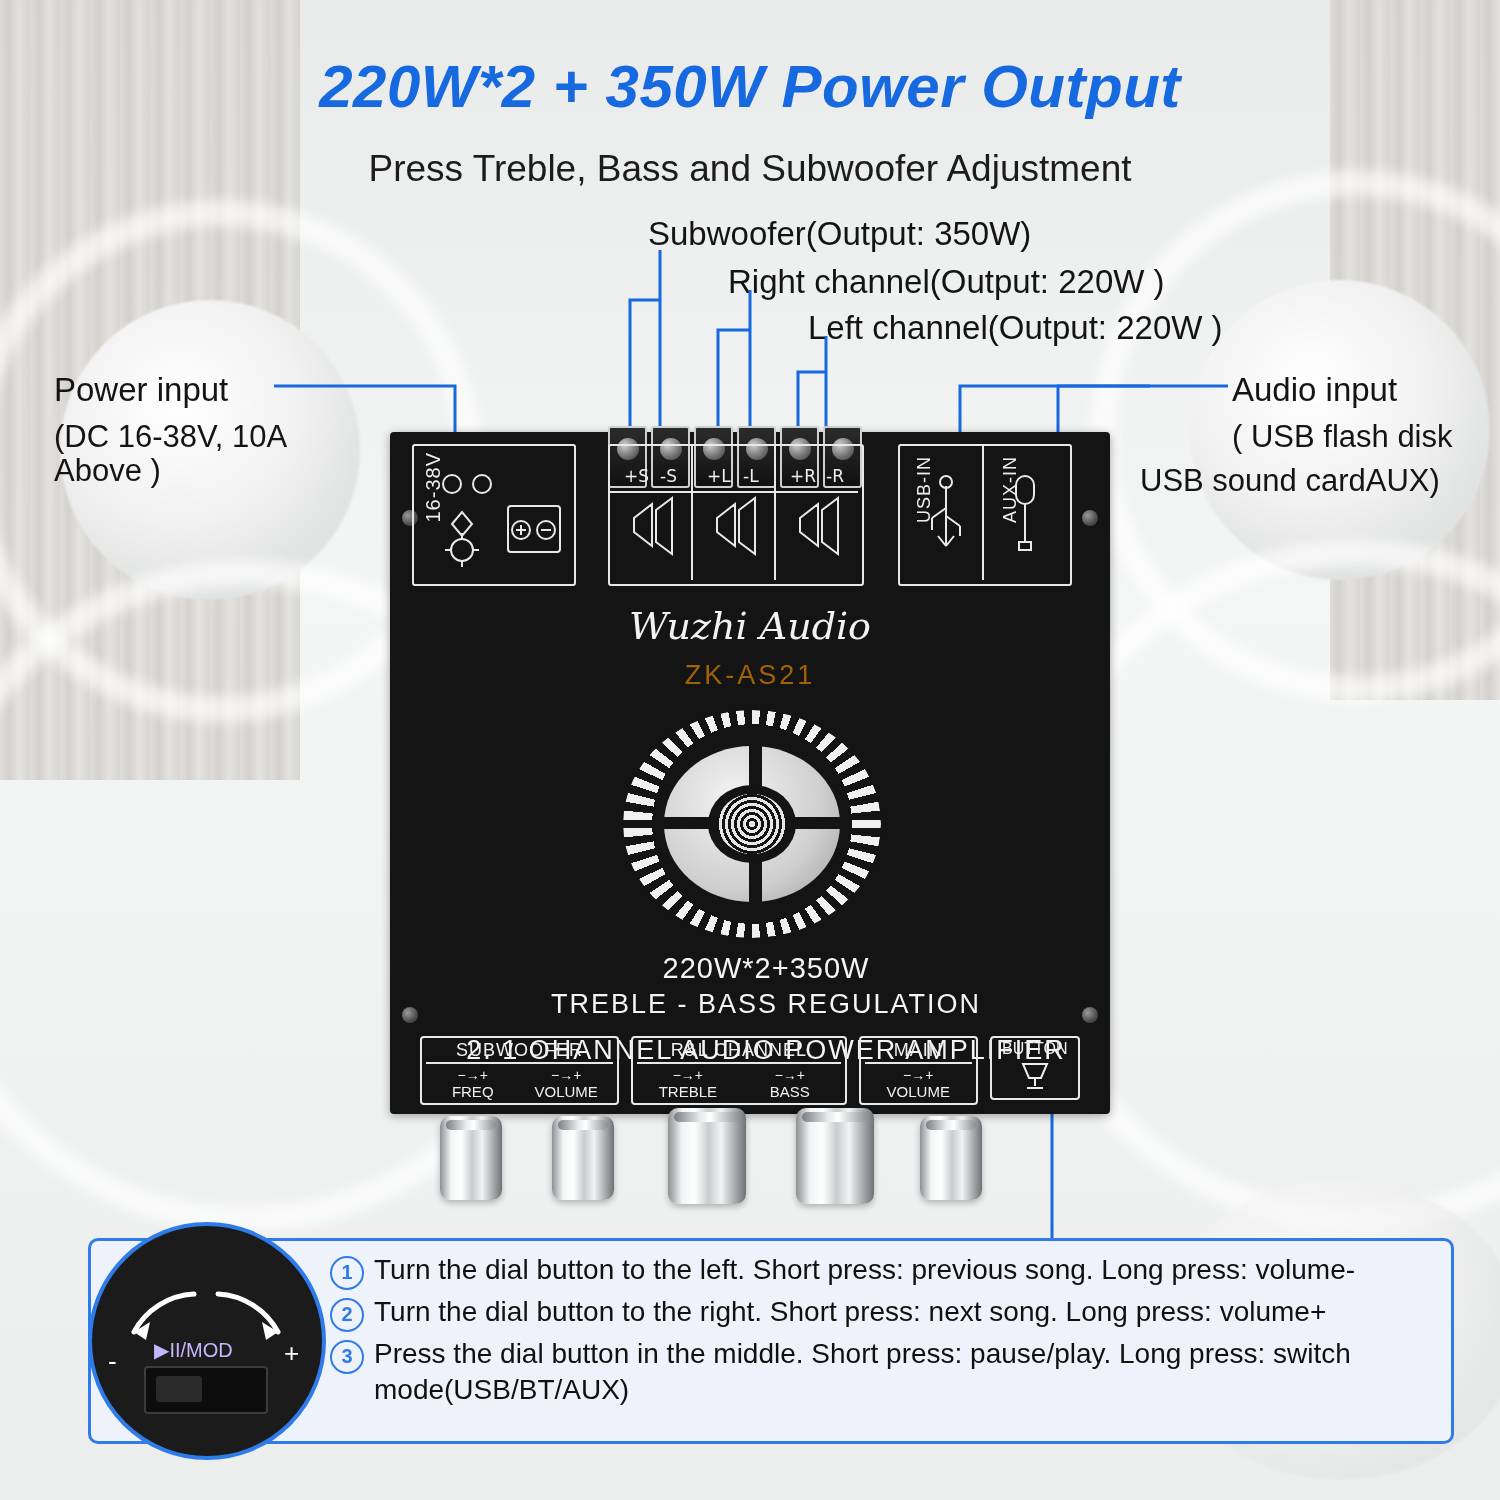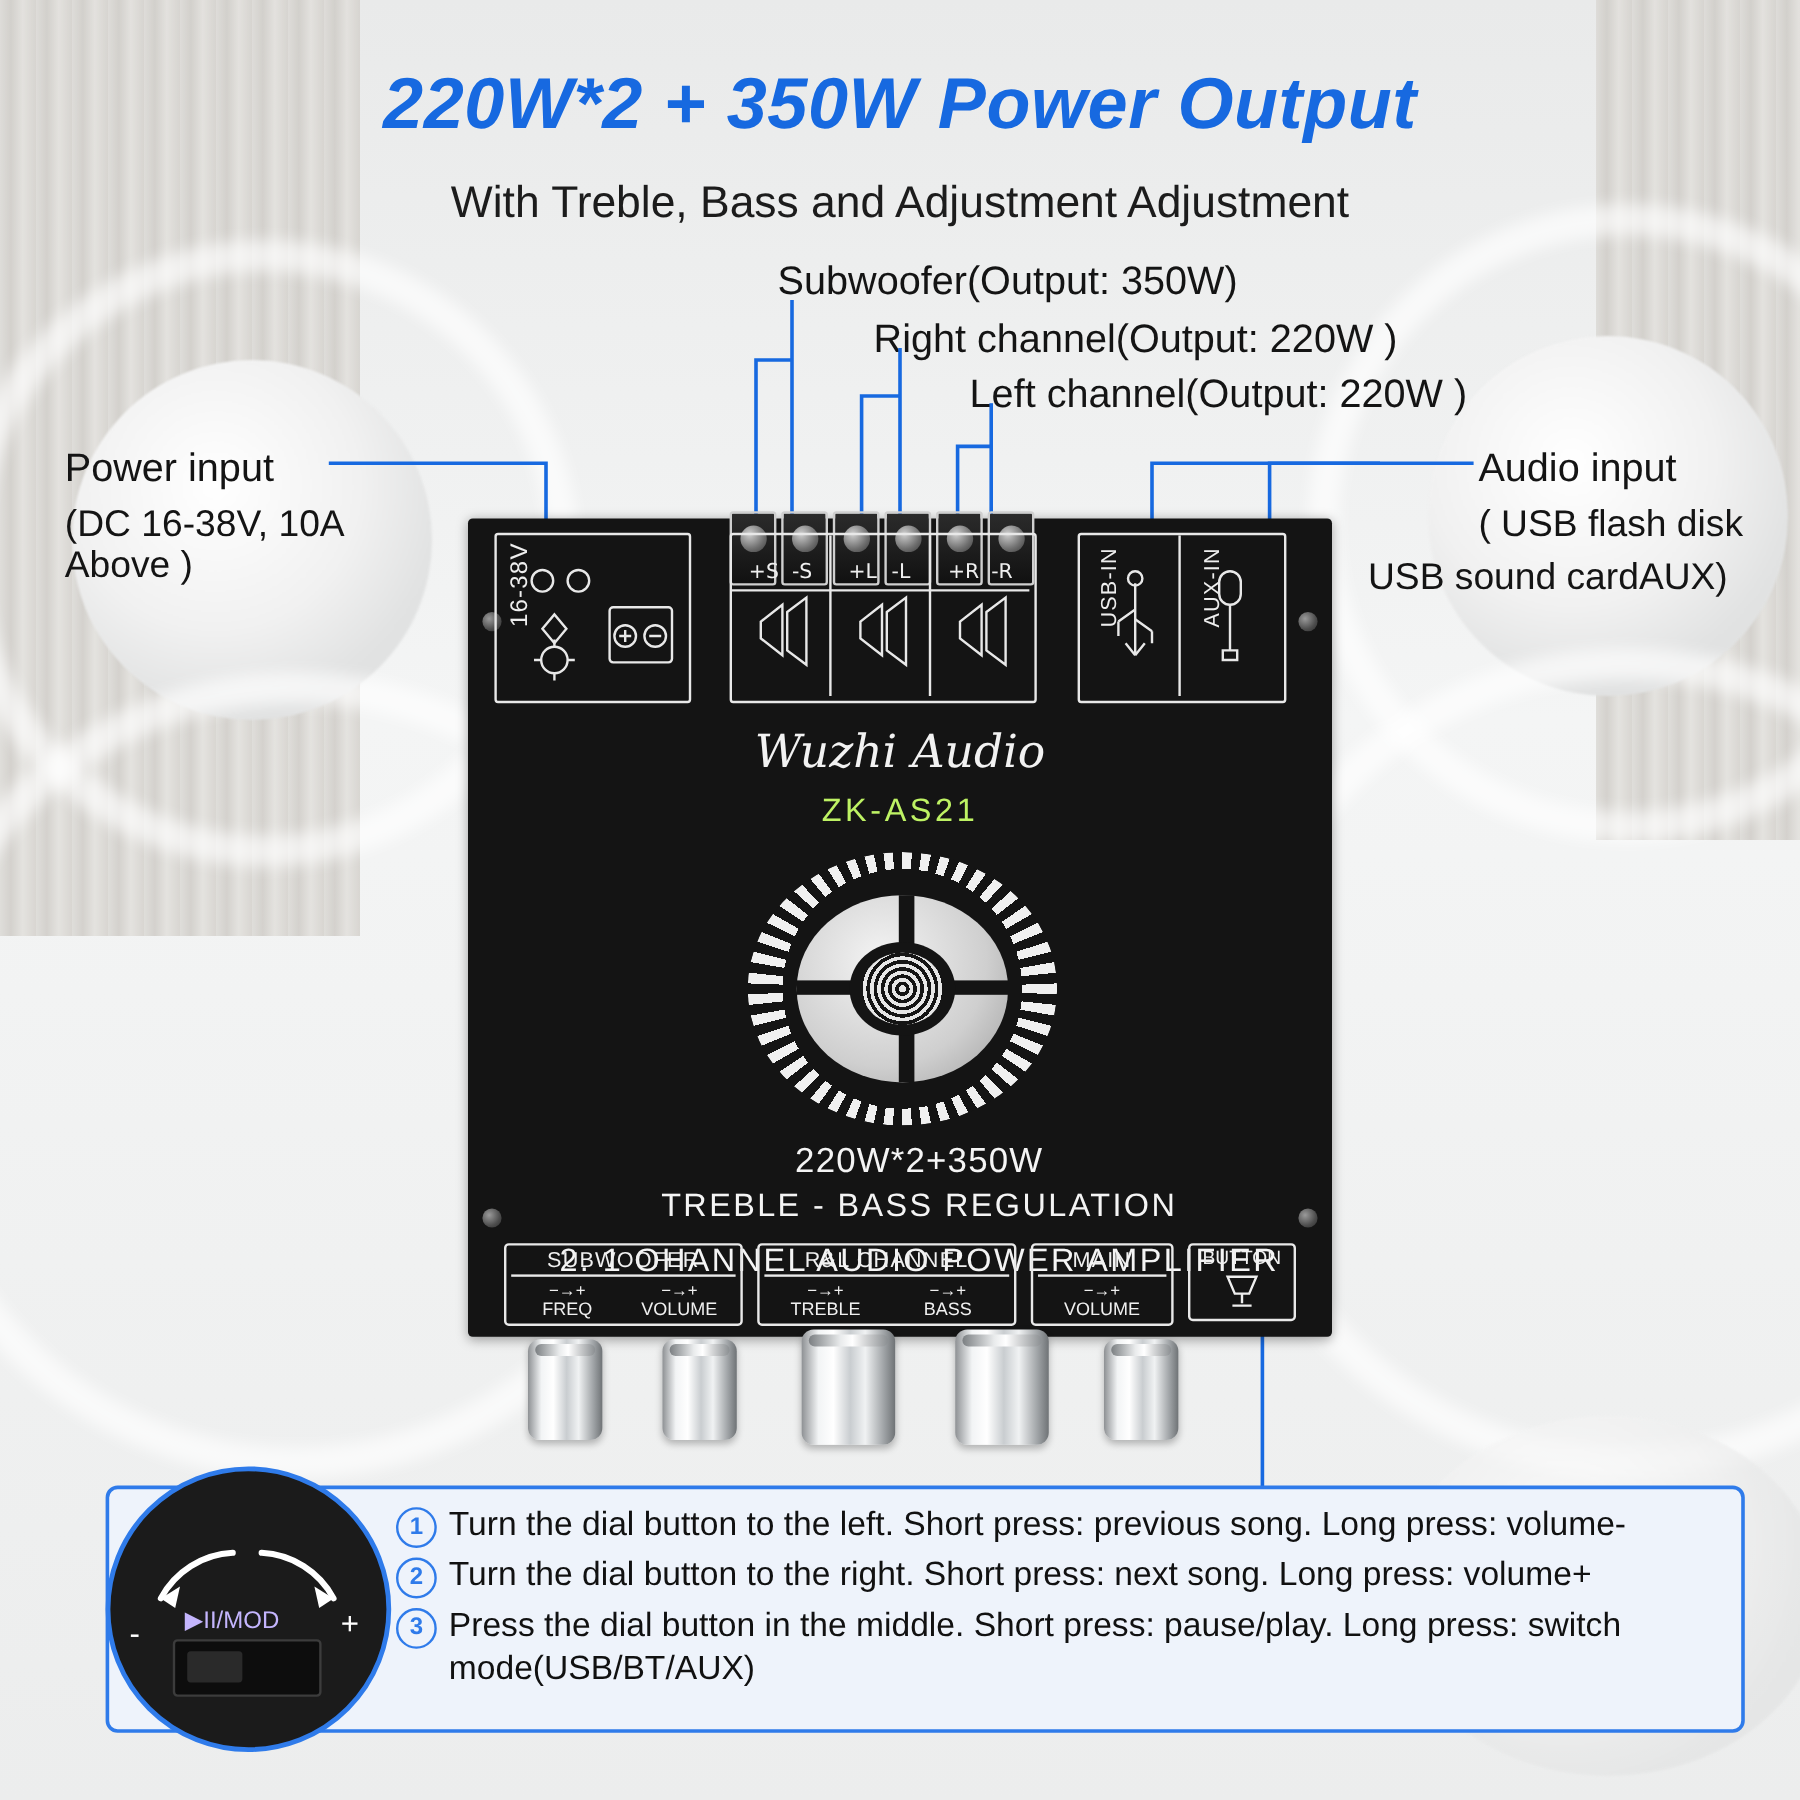--- a/index.html
+++ b/index.html
@@ -49,21 +49,21 @@
   .termblock{left:218px;top:12px;width:252px;height:138px;}
   
   .audio{left:508px;top:12px;width:170px;height:138px;}
 
   .termrow{position:absolute;left:218px;top:-6px;width:254px;height:62px;display:flex;gap:4px;}
   .term{width:38px;height:58px;background:linear-gradient(180deg,#2b2b2b,#111);border:2px solid #cfcfcf;border-radius:3px;position:relative;}
   .term:after{content:"";position:absolute;left:50%;top:10px;transform:translateX(-50%);width:22px;height:22px;border-radius:50%;
      background:radial-gradient(circle at 35% 32%,#cfcfcf,#6f6f6f 60%,#3a3a3a);}
 
   .brand{position:absolute;left:0;right:0;top:172px;text-align:center;color:#f2f2f2;font-size:38px;font-style:italic;font-family:"DejaVu Serif",serif;}
-  .model{position:absolute;left:0;right:0;top:228px;text-align:center;color:#bef264;font-size:27px;letter-spacing:3px;}
+  .model{position:absolute;left:0;right:0;top:228px;text-align:center;color:#a16207;font-size:27px;letter-spacing:3px;}
 
   .chip{position:absolute;left:233px;top:278px;width:258px;height:228px;}
   .chip .heat{position:absolute;inset:0;border-radius:50%;background:
      repeating-conic-gradient(#f0f0f0 0 4deg,#141414 4deg 8deg);
      -webkit-mask:radial-gradient(circle,transparent 0 58%,#000 58% 100%);
      mask:radial-gradient(circle,transparent 0 58%,#000 58% 100%);}
   .chip .plate{position:absolute;left:16%;top:16%;width:68%;height:68%;border-radius:50%;
      background:radial-gradient(circle at 40% 35%,#f4f4f4,#cfcfcf 60%,#9f9f9f);}
   .chip .cross{position:absolute;background:#141414;}
   .chip .hub{position:absolute;left:33%;top:33%;width:34%;height:34%;border-radius:50%;background:#141414;}
@@ -111,21 +111,21 @@
   <div class="ring" style="left:-40px;top:200px;width:470px;height:470px;"></div>
   <div class="spk" style="left:60px;top:300px;width:300px;height:300px;"></div>
   <div class="ring" style="left:1090px;top:170px;width:480px;height:480px;"></div>
   <div class="spk" style="left:1190px;top:280px;width:300px;height:300px;"></div>
   <div class="ring" style="left:-90px;top:560px;width:620px;height:620px;"></div>
   <div class="ring" style="left:1010px;top:540px;width:640px;height:640px;"></div>
   <div class="spk" style="left:1160px;top:1180px;width:360px;height:300px;opacity:.6"></div>
 </div>
 
 <div class="title">220W*2 + 350W Power Output</div>
-<div class="subtitle">With Treble, Bass and Adjustment Adjustment</div>
+<div class="subtitle">Press Treble, Bass and Subwoofer Adjustment</div>
 
 <div class="callout" style="left:648px;top:214px;">Subwoofer(Output: 350W)</div>
 <div class="callout" style="left:728px;top:262px;">Right channel(Output: 220W )</div>
 <div class="callout" style="left:808px;top:308px;">Left channel(Output: 220W )</div>
 
 <div class="callout" style="left:54px;top:370px;">Power input</div>
 <div class="callout small" style="left:54px;top:418px;">(DC 16-38V, 10A</div>
 <div class="callout small" style="left:54px;top:452px;">Above )</div>
 
 <div class="callout" style="left:1232px;top:370px;">Audio input</div>

